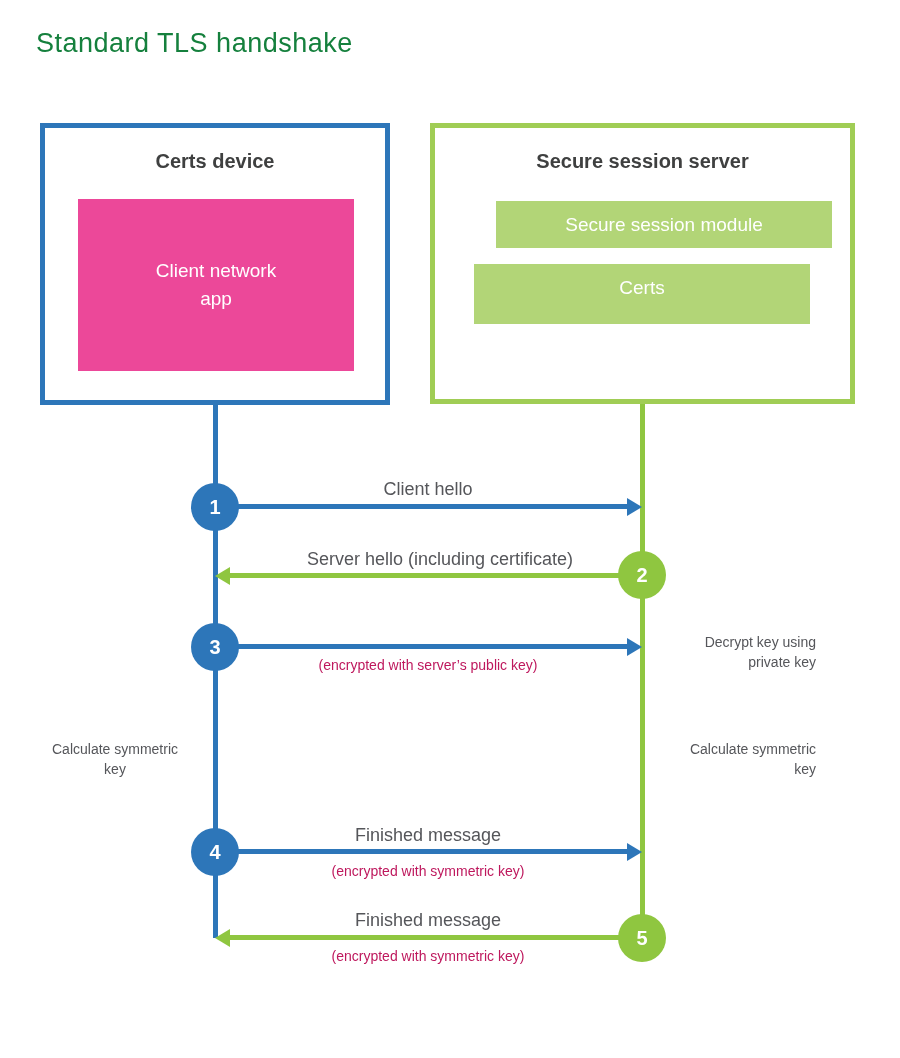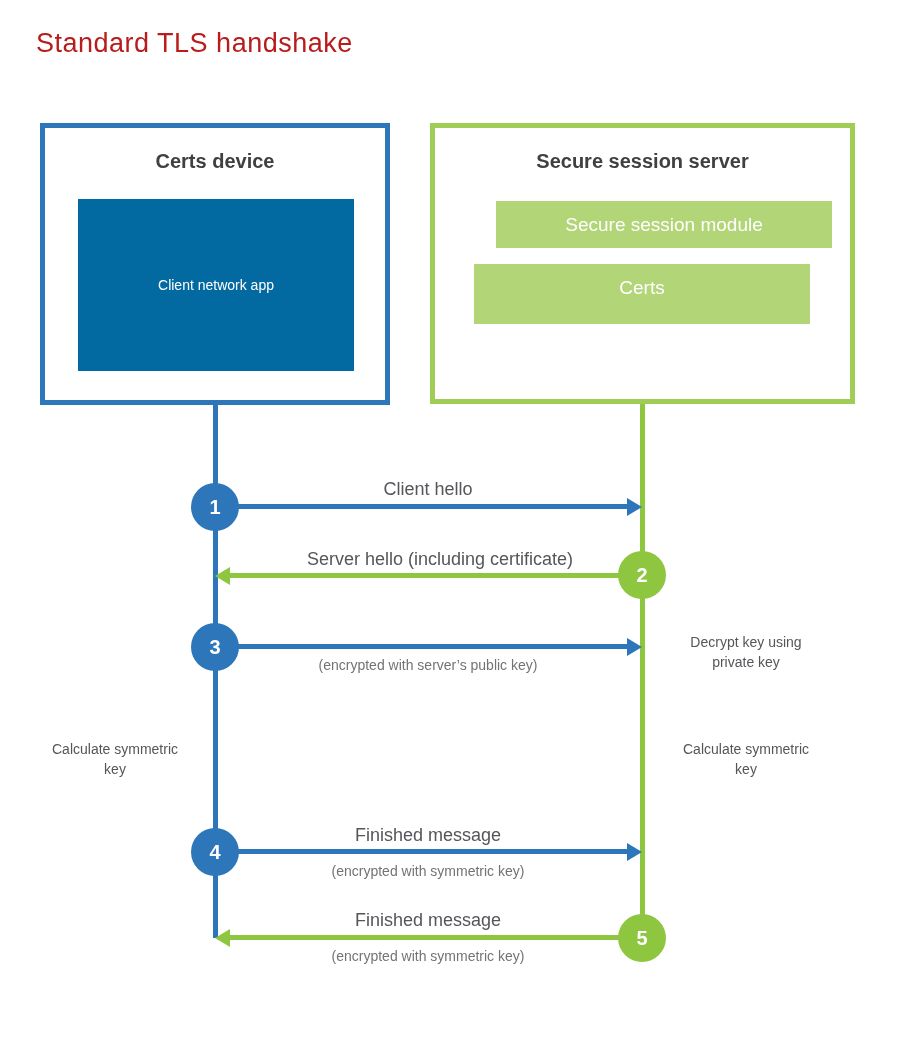--- a/index.html
+++ b/index.html
@@ -14,47 +14,47 @@
     height: 1058px;
     background: #ffffff;
     overflow: hidden;
   }
   .abs { position: absolute; }
 
   .page-title {
     left: 36px; top: 28px;
     font-size: 27px;
     font-weight: 300;
-    color: #b91c1c;
+    color: #15803d;
     letter-spacing: 0.5px;
   }
 
   
   .entity-box {
     background: #ffffff;
     box-sizing: border-box;
   }
   .client-border { border: 5px solid #2d76b9; }
   .server-border { border: 5px solid #a0cd55; }
   .entity-title {
     text-align: center;
     font-size: 20px;
     font-weight: bold;
     color: #3f4040;
     padding-top: 22px;
   }
 
   .client-app {
-    background: #0369a1;
+    background: #ec4899;
     display: flex;
     align-items: center;
     justify-content: center;
     text-align: center;
     color: #ffffff;
-    font-size: 14px;
+    font-size: 19px;
     line-height: 1.5;
   }
   .client-app span { display: inline-block; max-width: 150px; }
 
   .server-bar {
     background: #b2d577;
     color: #ffffff;
     font-size: 19px;
     text-align: center;
     line-height: 47px;
@@ -101,30 +101,30 @@
     left: 213px; width: 430px;
     text-align: center;
     font-size: 18px;
     color: #55565a;
     z-index: 2;
   }
   .msg-sub {
     left: 213px; width: 430px;
     text-align: center;
     font-size: 14px;
-    color: #737373;
+    color: #be185d;
     z-index: 2;
   }
   .side-note {
     font-size: 14px;
     color: #55565a;
     line-height: 1.45;
   }
   .note-left { left: 40px; width: 150px; text-align: center; }
-  .note-right { left: 676px; width: 140px; text-align: center; }
+  .note-right { left: 676px; width: 140px; text-align: right; }
 </style>
 </head>
 <body>
 
 <div id="canvas">
 
   <div class="abs page-title">Standard TLS handshake</div>
 
   <div class="abs entity-box client-border" style="left:40px; top:123px; width:350px; height:282px;">
     <div class="entity-title">Certs device</div>

